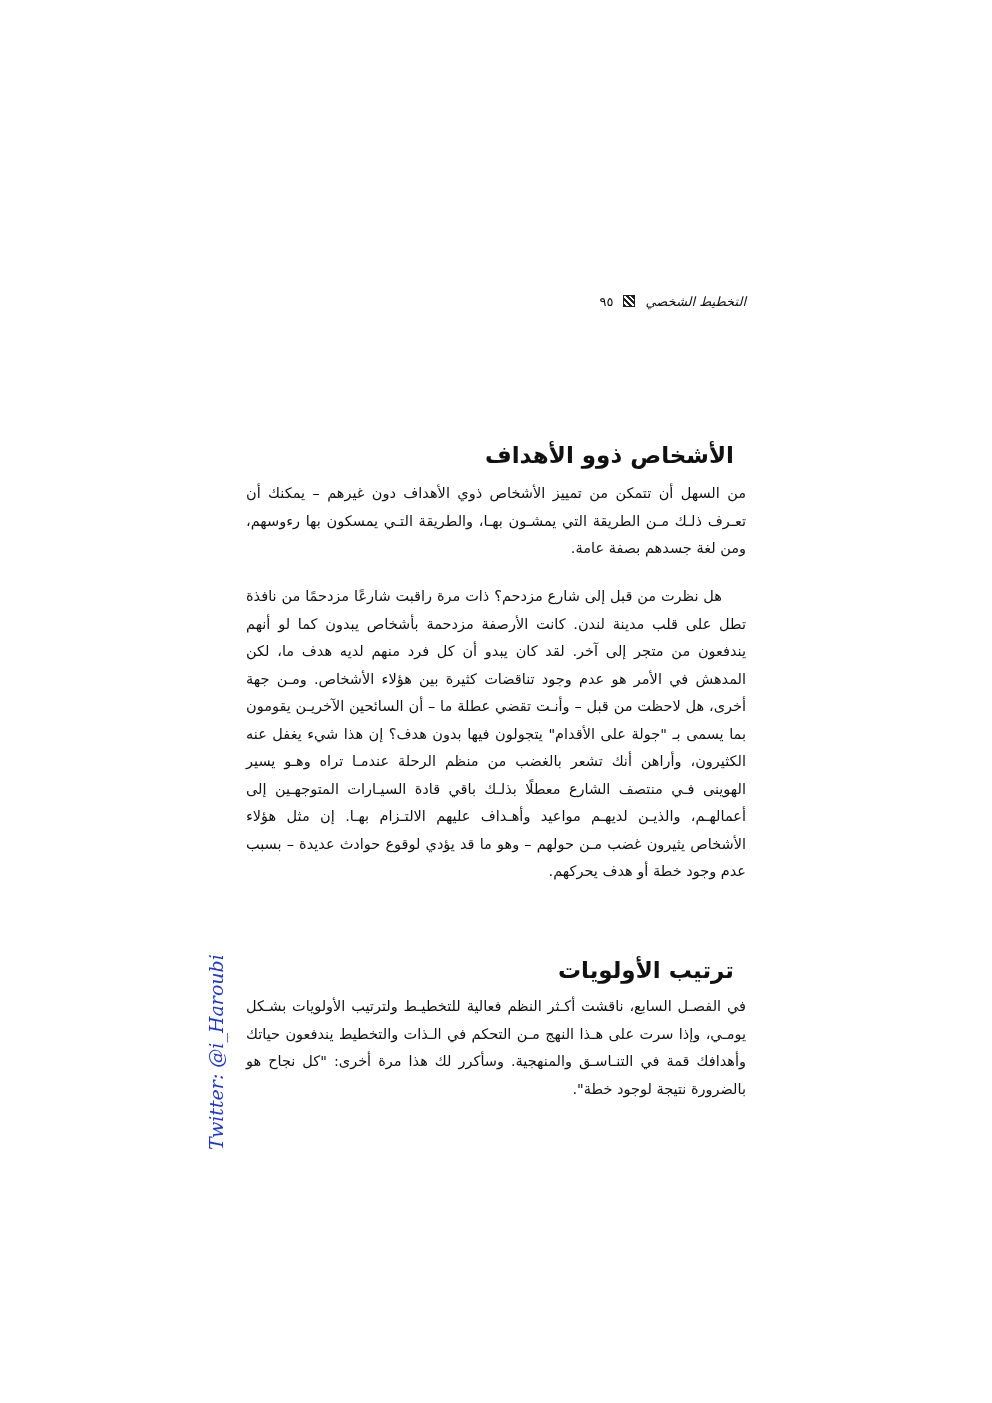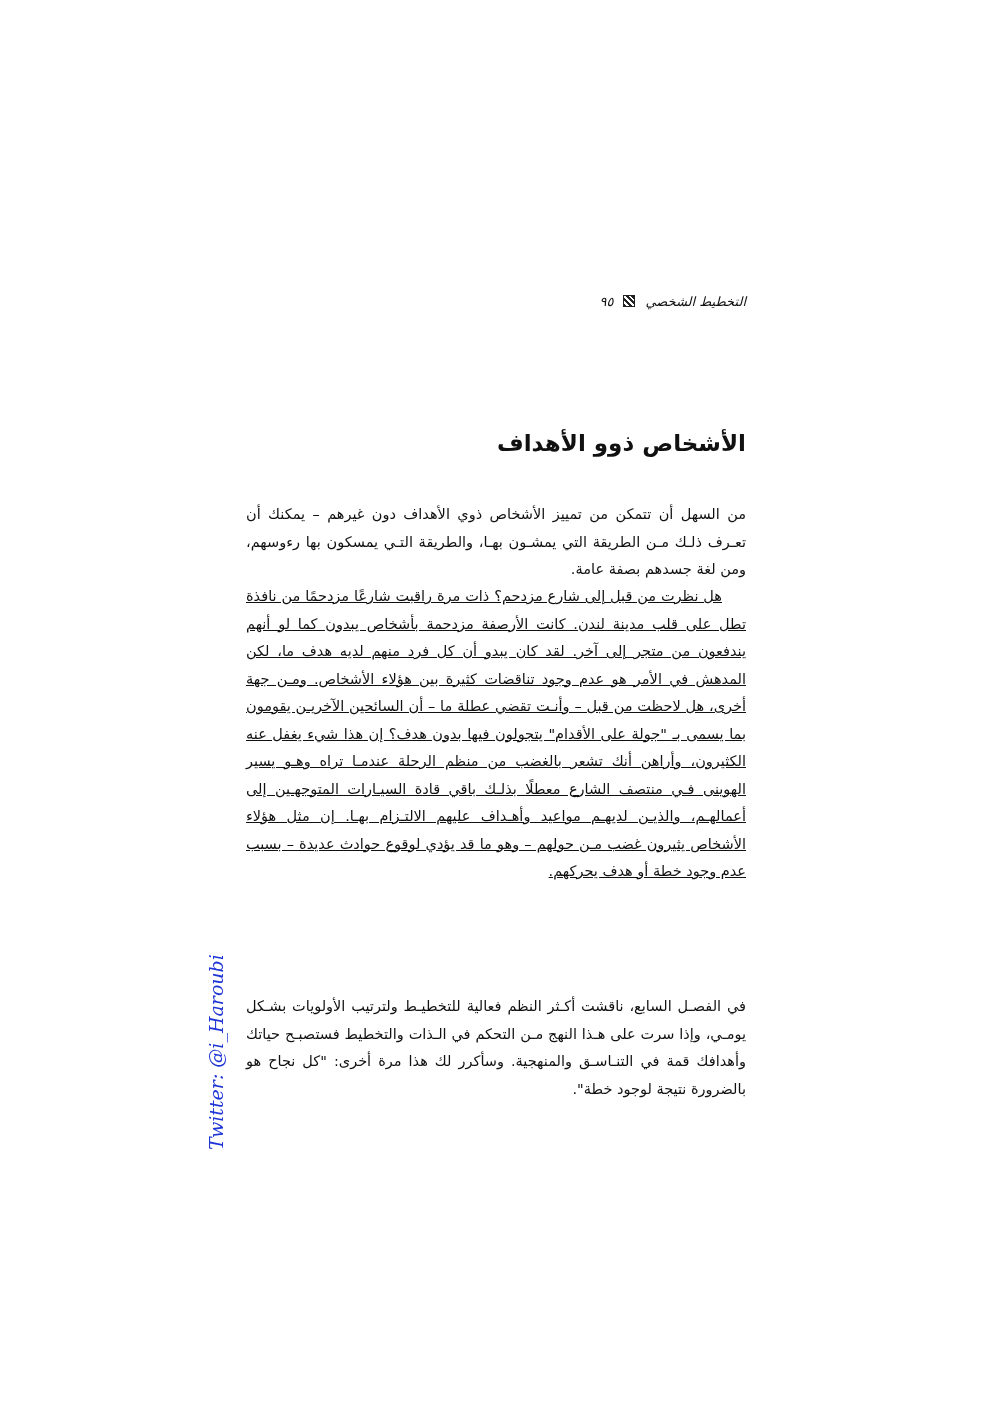--- a/index.html
+++ b/index.html
@@ -34,41 +34,41 @@
     }
     .running-header .title { font-size: 13px; font-style: italic; }
     .running-header .ornament {
       display: inline-block;
       width: 12px; height: 12px;
       background:
         repeating-linear-gradient(45deg, #222 0 2px, #fff 2px 4px);
       border: 1px solid #222;
       box-sizing: border-box;
     }
-    .running-header .page-number { font-size: 13px; font-style: italic; }
+    .running-header .page-number { font-size: 13px; }
 
     .block {
       position: absolute;
       left: 246px;
       width: 500px;
       direction: rtl;
       text-align: justify;
       text-align-last: right;
     }
     .para {
       font-size: 14.5px;
       line-height: 27.5px;
       margin: 0;
     }
-    .indent { text-indent: 24px; text-decoration: underline; }
+    .indent { text-indent: 24px; }
     .heading {
       font-size: 23px;
       font-weight: bold;
       line-height: 30px;
-      margin: 0;
+      margin: 12px;
       text-align: right;
     }
 
     .watermark {
       position: absolute;
       left: 205px;
       top: 1150px;
       transform-origin: 0 0;
       transform: rotate(-90deg);
       white-space: nowrap;
@@ -88,28 +88,31 @@
     <span class="title">التخطيط الشخصي</span>
     <span class="ornament"></span>
     <span class="page-number">٩٥</span>
   </div>
 
 
   <div class="block" style="top:428px;">
     <h2 class="heading">الأشخاص ذوو الأهداف</h2>
   </div>
 
-  <div class="block" style="top:501px;">
+  <div class="block" style="top:480px;">
     <p class="para">من السهل أن تتمكن من تمييز الأشخاص ذوي الأهداف دون غيرهم – يمكنك أن تعـرف ذلـك مـن الطريقة التي يمشـون بهـا، والطريقة التـي يمسكون بها رءوسهم، ومن لغة جسدهم بصفة عامة.</p>
   </div>
 
   <div class="block" style="top:583px;">
     <p class="para indent">هل نظرت من قبل إلى شارع مزدحم؟ ذات مرة راقبت شارعًا مزدحمًا من نافذة تطل على قلب مدينة لندن. كانت الأرصفة مزدحمة بأشخاص يبدون كما لو أنهم يندفعون من متجر إلى آخر. لقد كان يبدو أن كل فرد منهم لديه هدف ما، لكن المدهش في الأمر هو عدم وجود تناقضات كثيرة بين هؤلاء الأشخاص. ومـن جهة أخرى، هل لاحظت من قبل – وأنـت تقضي عطلة ما – أن السائحين الآخريـن يقومون بما يسمى بـ "جولة على الأقدام" يتجولون فيها بدون هدف؟ إن هذا شيء يغفل عنه الكثيرون، وأراهن أنك تشعر بالغضب من منظم الرحلة عندمـا تراه وهـو يسير الهوينى فـي منتصف الشارع معطلًا بذلـك باقي قادة السيـارات المتوجهـين إلى أعمالهـم، والذيـن لديهـم مواعيد وأهـداف عليهم الالتـزام بهـا. إن مثل هؤلاء الأشخاص يثيرون غضب مـن حولهم – وهو ما قد يؤدي لوقوع حوادث عديدة – بسبب عدم وجود خطة أو هدف يحركهم.</p>
   </div>
 
+  <div class="block" style="top:943px;">
+    <h2 class="heading">ترتيب الأولويات</h2>
+  </div>
 
   <div class="block" style="top:993px;">
-    <p class="para">في الفصـل السابع، ناقشت أكـثر النظم فعالية للتخطيـط ولترتيب الأولويات بشـكل يومـي، وإذا سرت على هـذا النهج مـن التحكم في الـذات والتخطيط فستصبـح حياتك وأهدافك قمة في التنـاسـق والمنهجية. وسأكرر لك هذا مرة أخرى: "كل نجاح هو بالضرورة نتيجة لوجود خطة".</p>
+    <p class="para">في الفصـل السابع، ناقشت أكـثر النظم فعالية للتخطيـط ولترتيب الأولويات بشـكل يومـي، وإذا سرت على هـذا النهج مـن التحكم في الـذات والتخطيط يندفعون حياتك وأهدافك قمة في التنـاسـق والمنهجية. وسأكرر لك هذا مرة أخرى: "كل نجاح هو بالضرورة نتيجة لوجود خطة".</p>
   </div>
 
   <div class="watermark">Twitter: @i_Haroubi</div>
 
 </div>
 
 </body></html>

